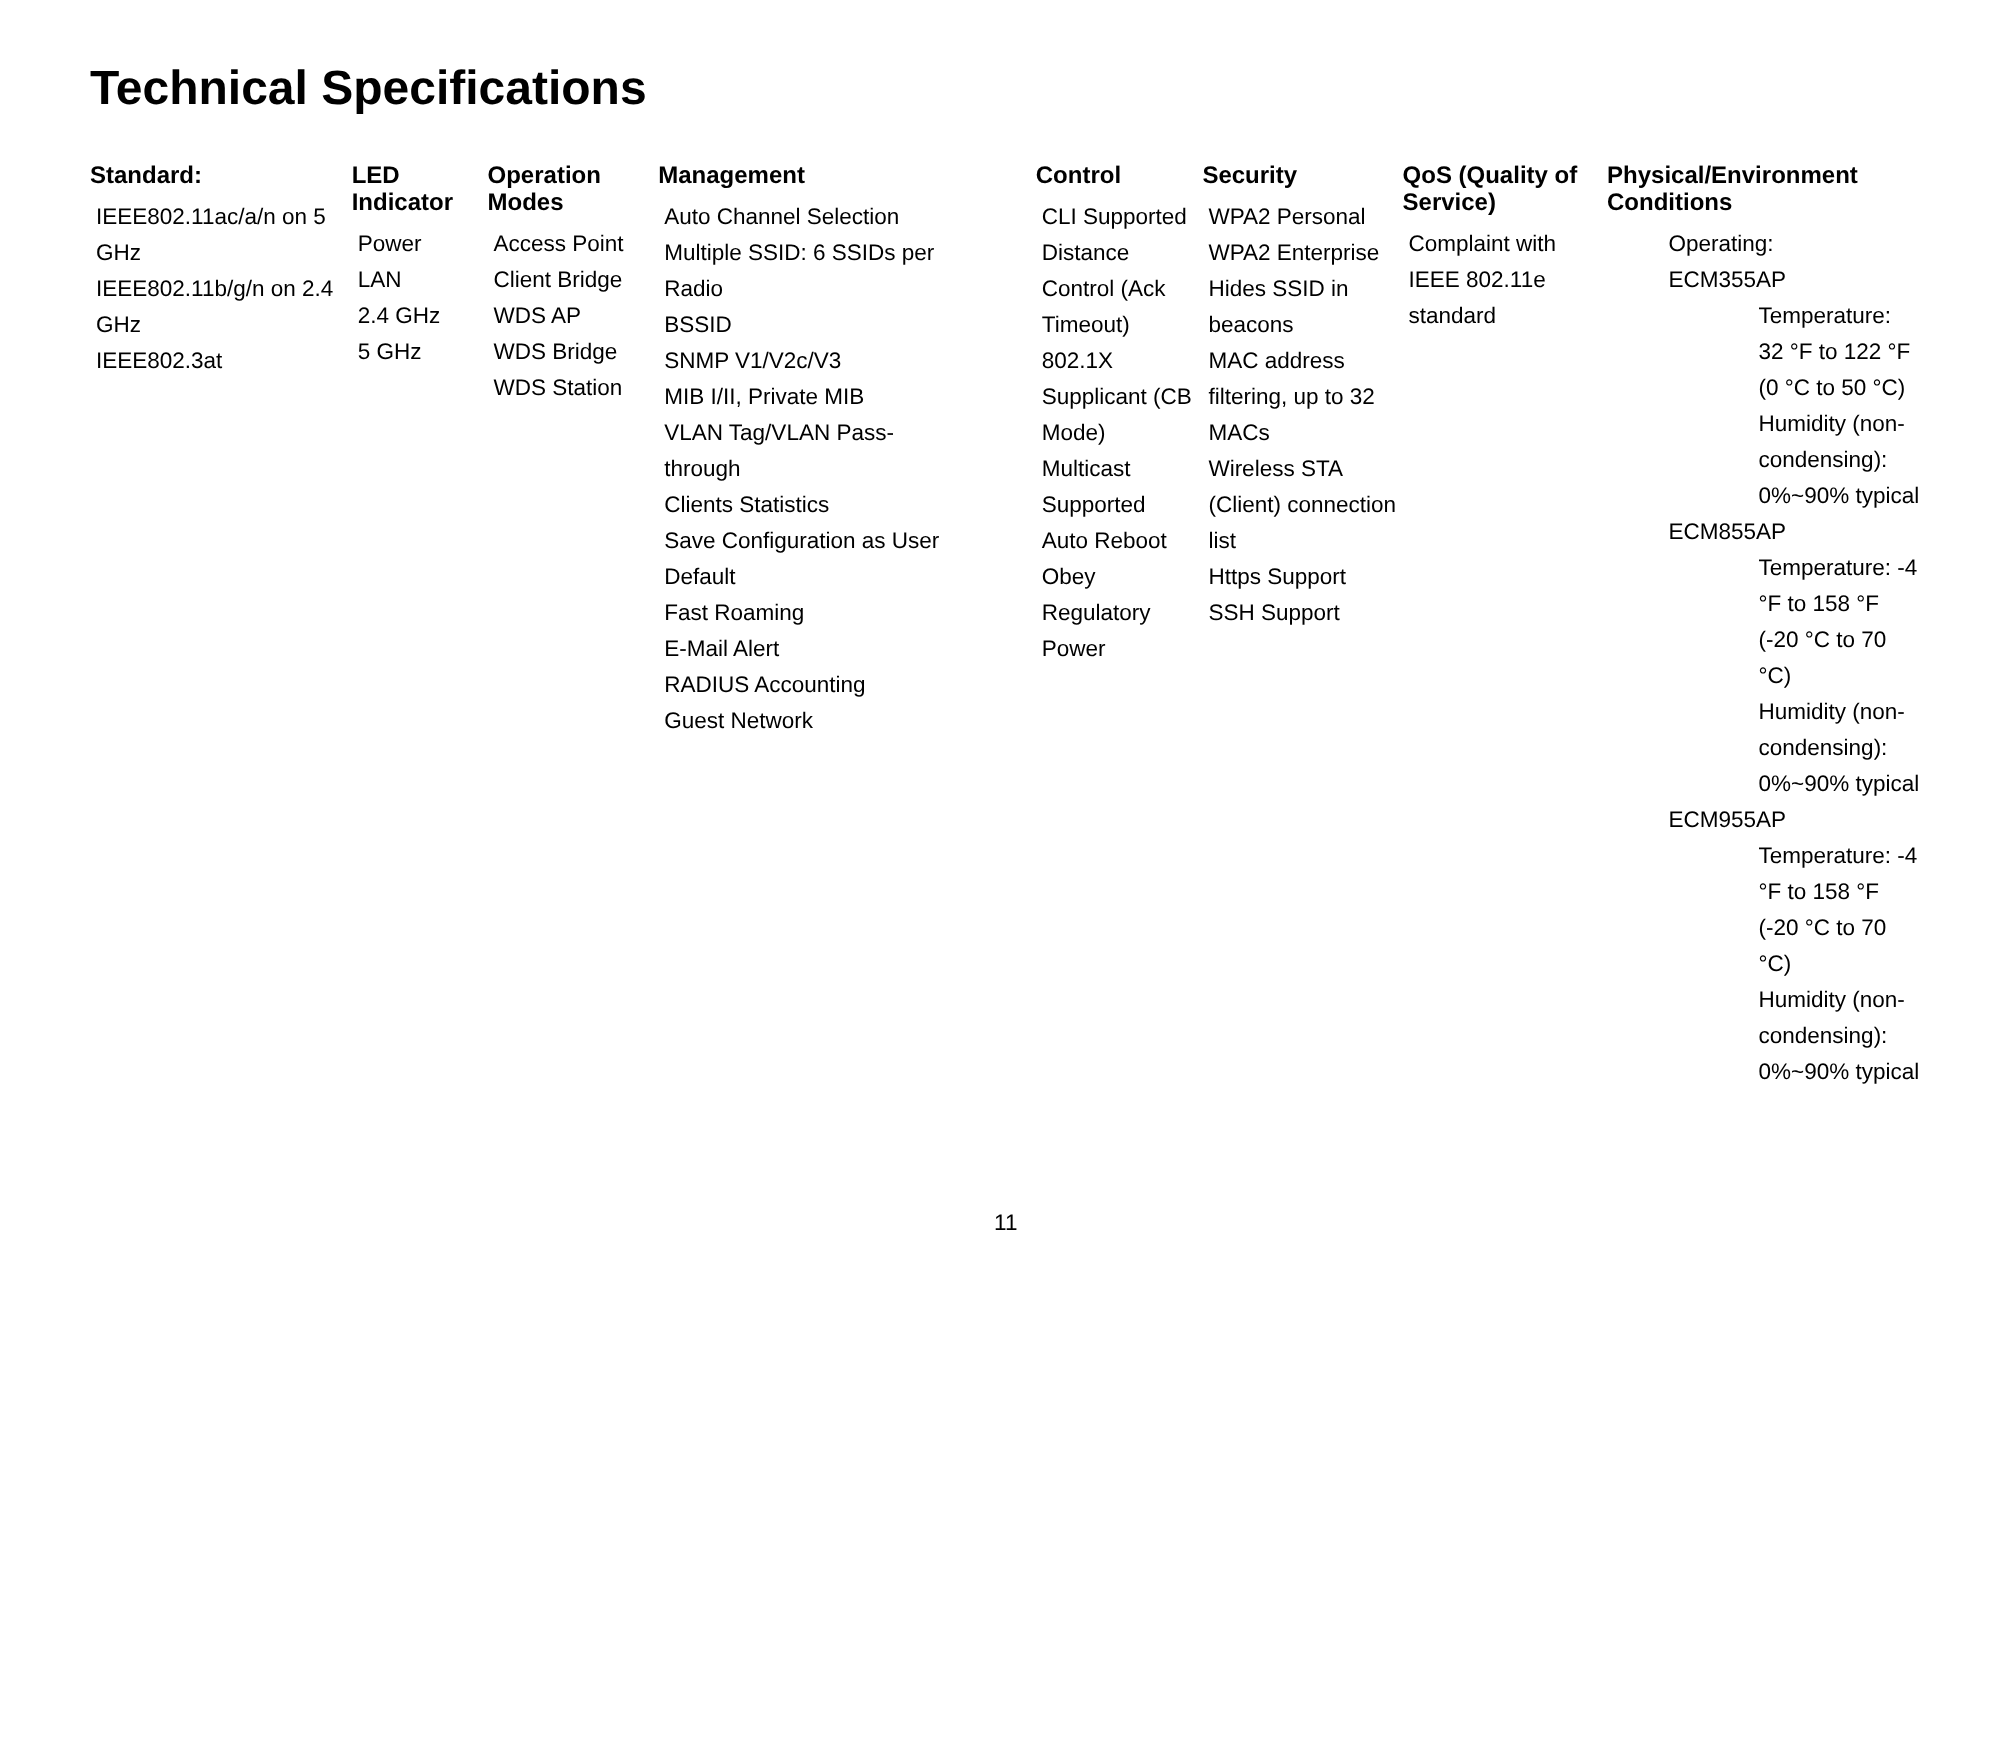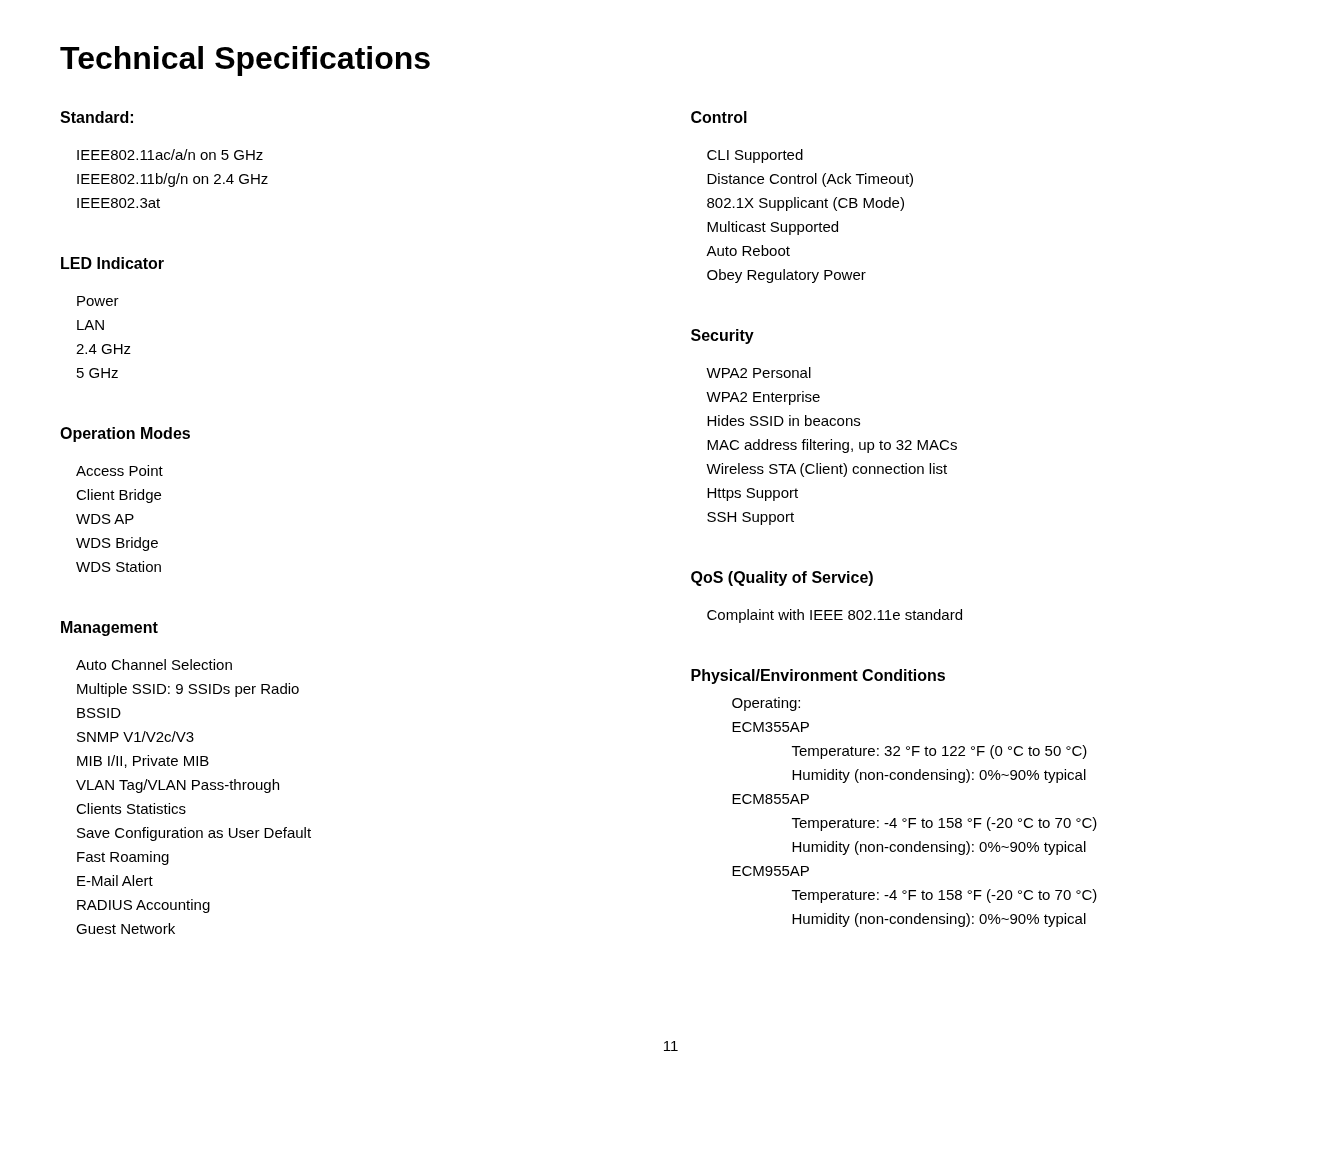--- a/index.html
+++ b/index.html
@@ -25,37 +25,36 @@
     }
 
     .two-col {
       display: grid;
       grid-template-columns: 1fr 1fr;
       gap: 0 40px;
     }
 
     .left-col, .right-col {
       display: flex;
-      flex-direction: column;
     }
 
     .section {
       margin-bottom: 24px;
     }
 
     .section-title {
       font-size: 16px;
       font-weight: bold;
       margin-bottom: 6px;
     }
 
     .section-items {
       list-style: none;
       padding: 0;
-      margin: 16px;
+      margin: 4px;
     }
 
     .section-items li {
       font-size: 15px;
       line-height: 1.6;
       font-weight: normal;
     }
 
     .page-number {
       text-align: center;
@@ -106,21 +105,21 @@
           <li>Client Bridge</li>
           <li>WDS AP</li>
           <li>WDS Bridge</li>
           <li>WDS Station</li>
         </ul>
       </div>
       <div class="section">
         <div class="section-title">Management</div>
         <ul class="section-items">
           <li>Auto Channel Selection</li>
-          <li>Multiple SSID: 9 SSIDs per Radio</li>
+          <li>Multiple SSID: 6 SSIDs per Radio</li>
           <li>BSSID</li>
           <li>SNMP V1/V2c/V3</li>
           <li>MIB I/II, Private MIB</li>
           <li>VLAN Tag/VLAN Pass-through</li>
           <li>Clients Statistics</li>
           <li>Save Configuration as User Default</li>
           <li>Fast Roaming</li>
           <li>E-Mail Alert</li>
           <li>RADIUS Accounting</li>
           <li>Guest Network</li>

